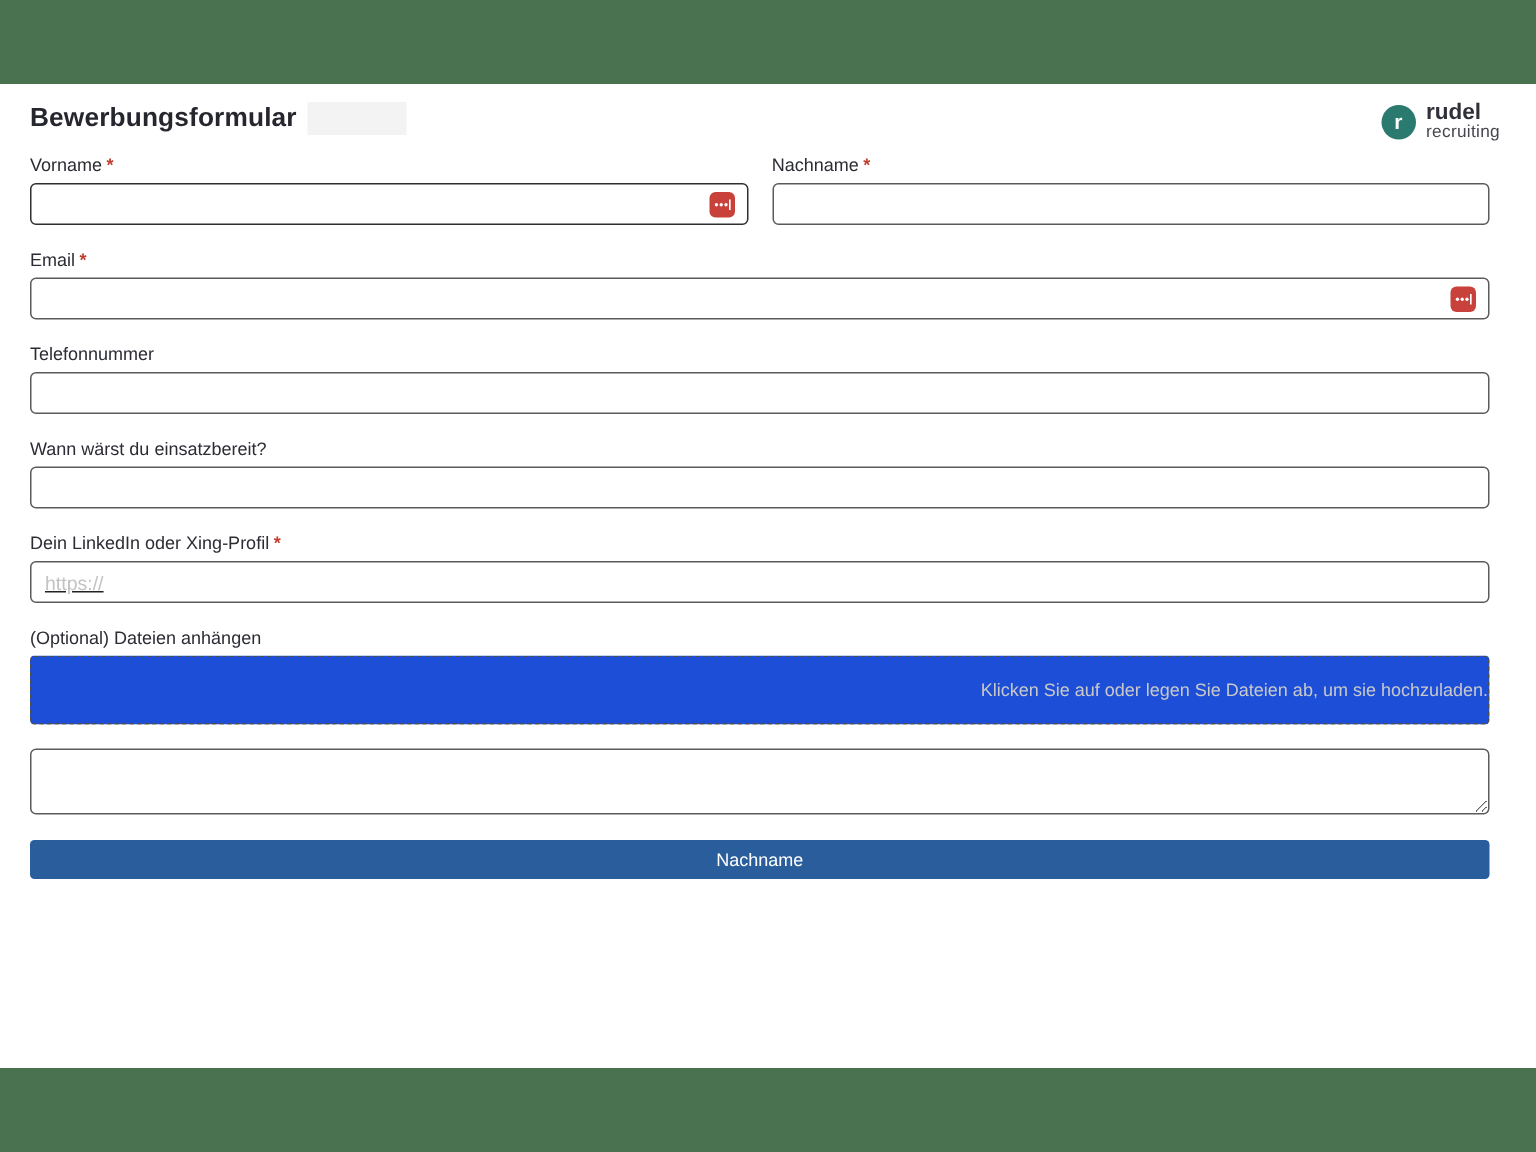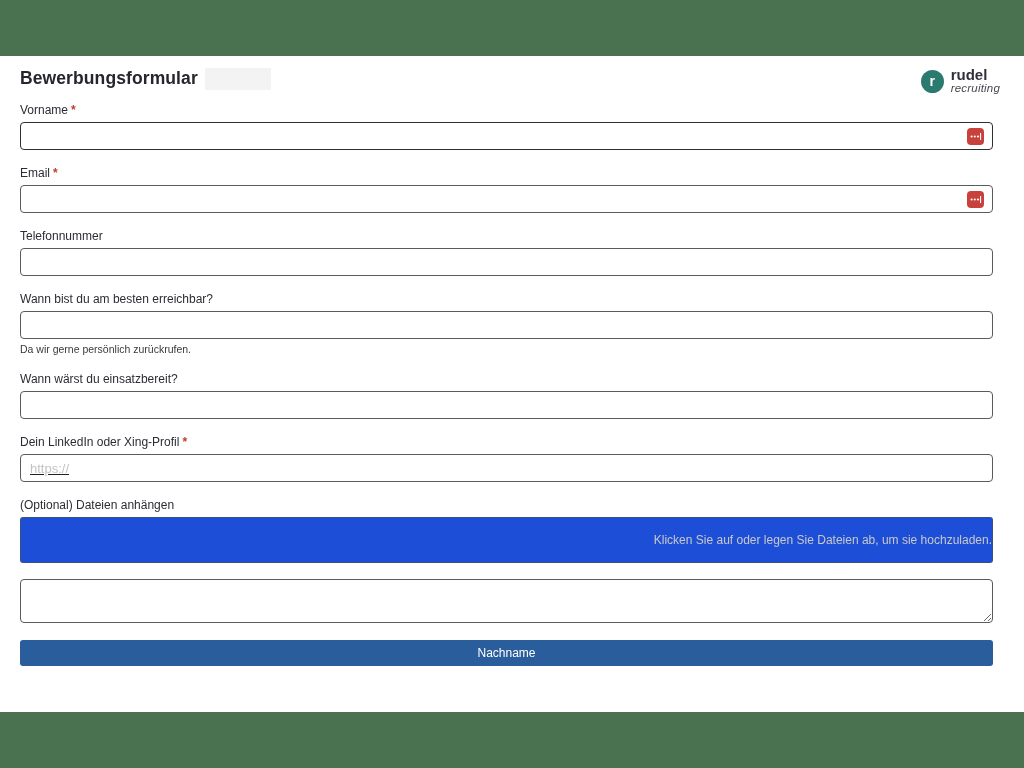--- a/index.html
+++ b/index.html
@@ -57,21 +57,21 @@
     background: var(--logo_teal);
     color: #ffffff; font-weight: 700; font-size: 14px;
     display: flex; align-items: center; justify-content: center;
     line-height: 1;
   }
   .logo-text { display: flex; flex-direction: column; }
   .logo-name {
     font-size: 15px; font-weight: 700; color: #30303a; line-height: 14px;
   }
   .logo-tagline {
-    font-size: 11.5px; color: #474750; line-height: 12px; letter-spacing: 0.2px; font-style: italic;
+    font-size: 11.5px; color: #474750; line-height: 12px; letter-spacing: 0.2px;
   }
   
   .group { margin-bottom: 16px; }
   .row2 { display: flex; gap: 16px; }
   .row2 .col { flex: 1; }
   .field-label {
     display: block;
     font-size: 12px; line-height: 15px;
     color: #2c2c34;
     margin-bottom: 4px;
@@ -169,20 +169,26 @@
         <span class="pw-icon">
           <svg width="13" height="13" viewBox="0 0 13 13">
             <circle cx="2.6" cy="6.5" r="1.1" fill="#fff"></circle>
             <circle cx="5.8" cy="6.5" r="1.1" fill="#fff"></circle>
             <circle cx="9.0" cy="6.5" r="1.1" fill="#fff"></circle>
             <rect x="11" y="3" width="1.1" height="7" fill="#fff"></rect>
           </svg>
         </span>
       </div>
     </div>
+    <div class="col">
+      <label class="field-label"><span>Nachname</span><span class="req">*</span></label>
+      <div class="input-wrap">
+        <input class="text-input" type="text" value="" style="">
+      </div>
+    </div>
   </div>
 
   <div class="group">
     <label class="field-label"><span>Email</span><span class="req">*</span></label>
     <div class="input-wrap">
       <input class="text-input" type="text" value="" style="">
       <span class="pw-icon">
         <svg width="13" height="13" viewBox="0 0 13 13">
           <circle cx="2.6" cy="6.5" r="1.1" fill="#fff"></circle>
           <circle cx="5.8" cy="6.5" r="1.1" fill="#fff"></circle>
@@ -193,27 +199,20 @@
     </div>
   </div>
 
   <div class="group">
     <label class="field-label">Telefonnummer</label>
     <div class="input-wrap">
       <input class="text-input" type="text" value="" style="">
     </div>
   </div>
 
-  <div class="group">
-    <label class="field-label">Wann bist du am besten erreichbar?</label>
-    <div class="input-wrap">
-      <input class="text-input" type="text" value="" style="">
-    </div>
-    <div class="helper">Da wir gerne persönlich zurückrufen.</div>
-  </div>
 
   <div class="group">
     <label class="field-label">Wann wärst du einsatzbereit?</label>
     <div class="input-wrap">
       <input class="text-input" type="text" value="" style="">
     </div>
   </div>
 
   <div class="group">
     <label class="field-label"><span>Dein LinkedIn oder Xing-Profil</span><span class="req">*</span></label>

